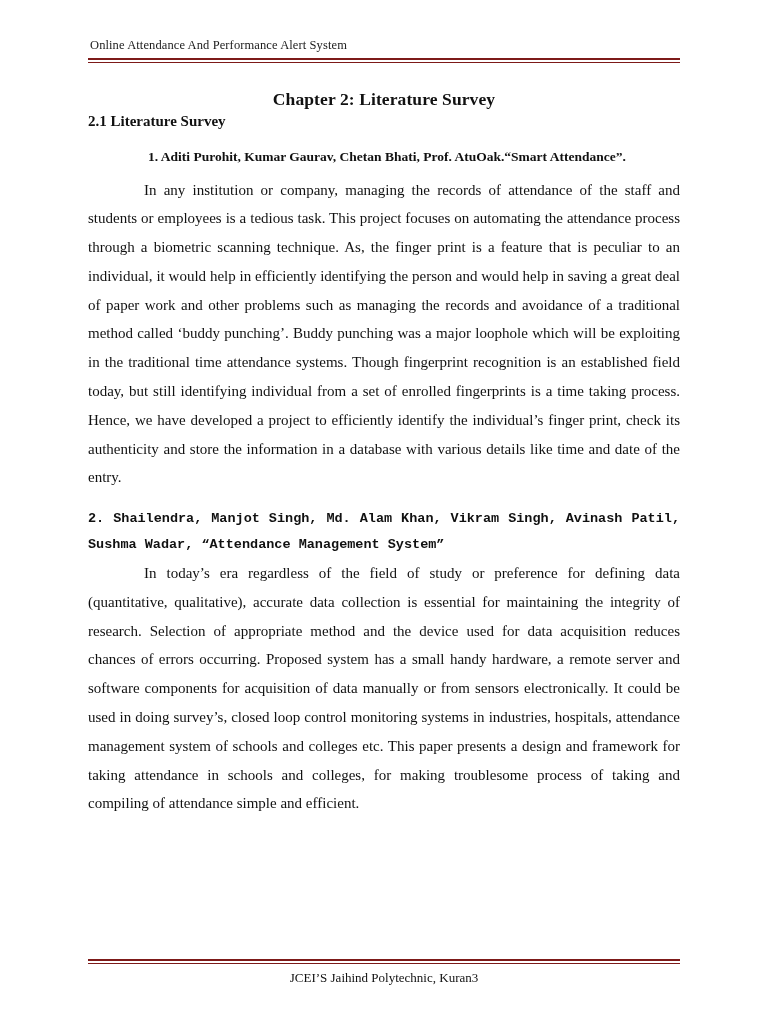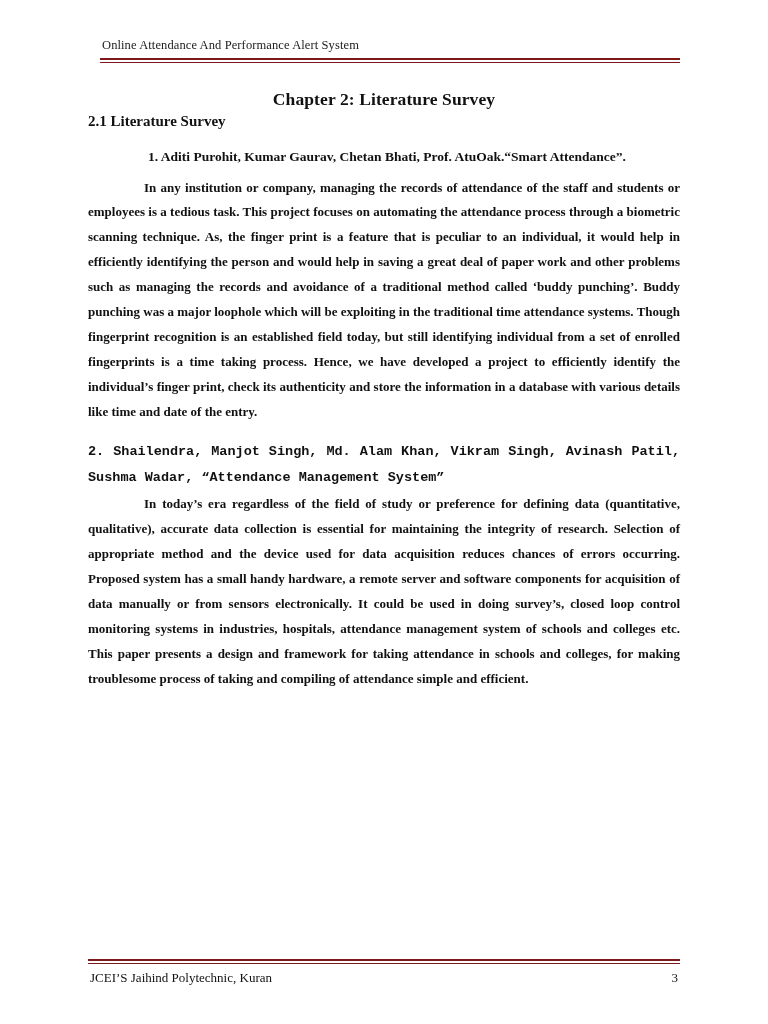--- a/index.html
+++ b/index.html
@@ -27,21 +27,20 @@
     position: absolute;
     left: 88px;
     right: 88px;
     top: 38px;
     bottom: 56px;
   }
 
   
   .header {
     position: relative;
-    margin-left: 12px;
   }
   .header-text {
     font-size: 12.5px;
     letter-spacing: 0.1px;
     color: #1a1a1a;
     padding-left: 2px;
     padding-bottom: 5px;
   }
   .rule-double {
     border-top: 2.2px solid #7d1a19;
@@ -74,28 +73,27 @@
     margin-top: 14px;
     margin-left: 60px;
     line-height: 1.92;
   }
   .ref-heading.second {
     margin-left: 0;
     margin-top: 14px;
     font-family: Liberation Mono, monospace;
   }
   p.body-para {
-    font-size: 13px;
+    font-size: 15px;
     text-align: justify;
     text-justify: inter-word;
     line-height: 1.92;
     margin: 6px 0 0 0;
     text-indent: 56px;
     hyphens: none;
-    font-weight: bold;
   }
   p.body-para.second-para {
     margin-top: 1px;
   }
 
   
   .footer {
     position: absolute;
     left: 88px;
     right: 88px;
@@ -103,21 +101,21 @@
   }
   .footer-rule {
     border-top: 2.2px solid #7d1a19;
     border-bottom: 1px solid #7d1a19;
     height: 1.6px;
     width: 100%;
     margin-bottom: 6px;
   }
   .footer-row {
     display: flex;
-    justify-content: space-between;
+    justify-content: center;
     align-items: baseline;
     font-size: 13px;
     padding-left: 2px;
     padding-right: 2px;
   }
   .footer-left { font-weight: normal; }
   .footer-right { font-weight: normal; }
 </style>
 </head>
 <body>

